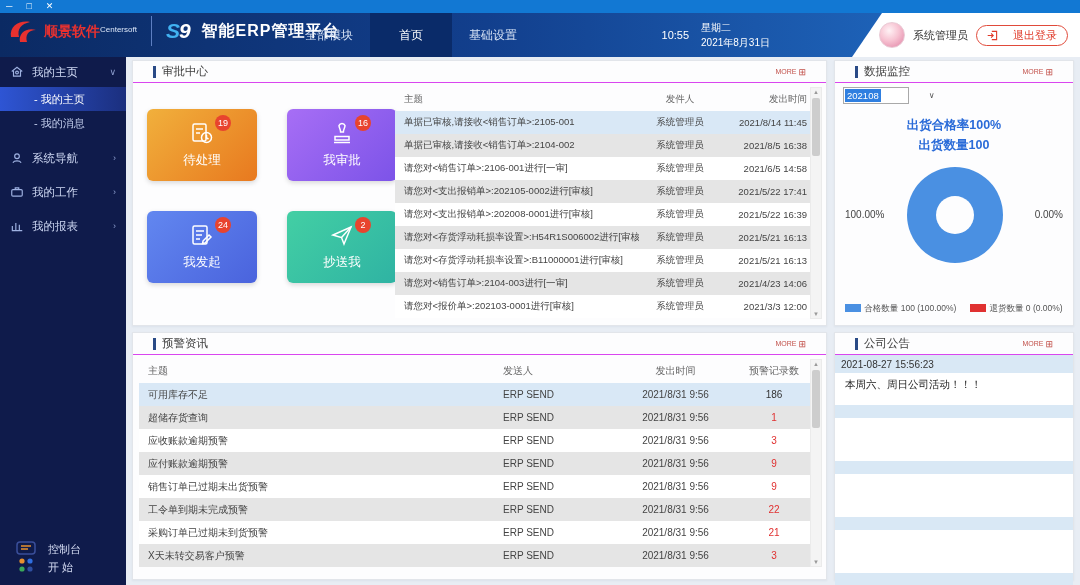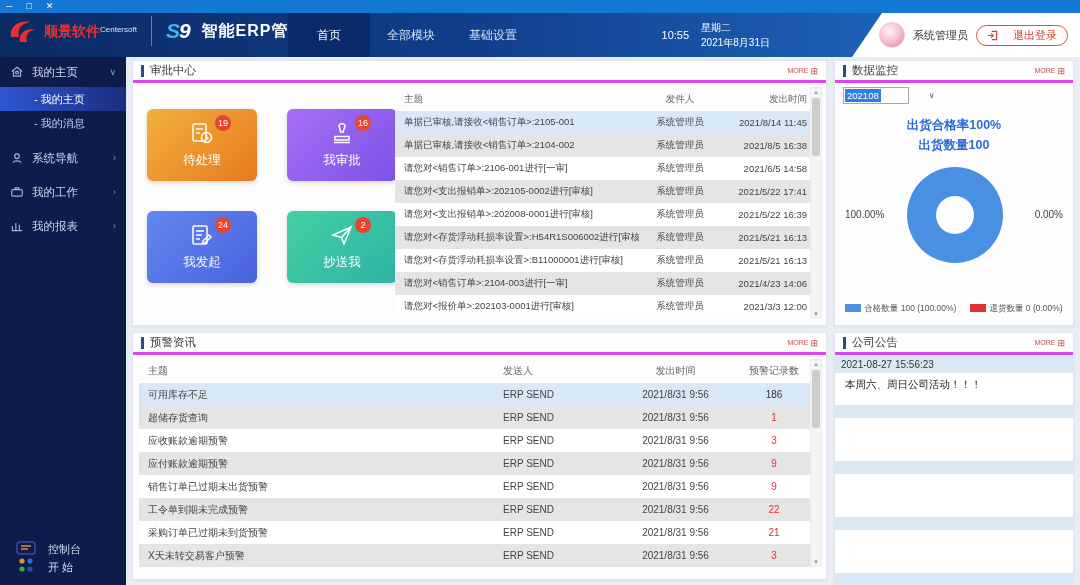--- a/index.html
+++ b/index.html
@@ -43,21 +43,21 @@
   .side-item { display:flex; align-items:center; height:30px; padding:0 10px; font-size:11.5px; cursor:pointer; gap:7px; }
   .side-item .sicon { width:15px; height:15px; flex:0 0 15px; display:flex; align-items:center; }
   .side-item .chev { margin-left:auto; font-size:9px; color:#8fa0d0; }
   .side-sub { height:24px; padding-left:34px; display:flex; align-items:center; font-size:11px; cursor:pointer; color:#c4cfee; }
   .side-sub.selected { background:linear-gradient(90deg,#2e55d4 0%,#1b2f7e 100%); color:#fff; }
   .side-console { position:absolute; left:0; bottom:8px; width:126px; display:flex; align-items:center; gap:10px; padding:0 14px; cursor:pointer; }
   .console-text { font-size:11px; line-height:1.7; color:#d7def5; }
 
   
   .panel { position:absolute; background:#fdfdfe; border:1px solid #e2e5ea; box-shadow:0 1px 2px rgba(40,60,100,.06); }
-  .panel-head { height:22px; display:flex; align-items:center; padding:0 8px; border-bottom:3px solid #d946ef;justify-content:space-between; }
+  .panel-head { height:22px; display:flex; align-items:center; padding:0 20px; border-bottom:1px solid #d946ef;justify-content:space-between; }
   .panel-accent { width:3px; height:12px; background:#2a4a86; margin-right:6px; }
   .panel-title { font-size:11.5px; color:#3c3c3c; }
   .more-badge { margin-left:auto; color:#c2514a; font-size:7px; display:flex; align-items:center; gap:2px; cursor:pointer; }
   .more-badge::after { content:"⊞"; font-size:9px; color:#c2514a; }
 
   #panel-approval { left:132px; top:60px; width:695px; height:266px; }
   #panel-monitor  { left:834px; top:60px; width:240px; height:266px; }
   #panel-alerts   { left:132px; top:332px; width:695px; height:248px; }
   #panel-announce { left:834px; top:332px; width:240px; height:248px; }
 
@@ -144,22 +144,22 @@
       <span class="brand-text">
         <span class="brand-cn">顺景软件</span>
         <span class="brand-en">Centersoft</span>
       </span>
       <span class="brand-divider"></span>
       <span class="s9"><span class="s">S</span><span class="n9">9</span></span>
       <span class="product-title">智能ERP管理平台</span>
     </div>
 
     <div class="tabs">
+      <div class="tab">全部模块</div>
       <div class="tab active">首页</div>
-      <div class="tab">全部模块</div>
       <div class="tab">基础设置</div>
     </div>
 
     <div class="clock">
       <span class="time">10:55</span>
       <span class="datewrap">
         <span>星期二</span><br>
         <span>2021年8月31日</span>
       </span>
     </div>

